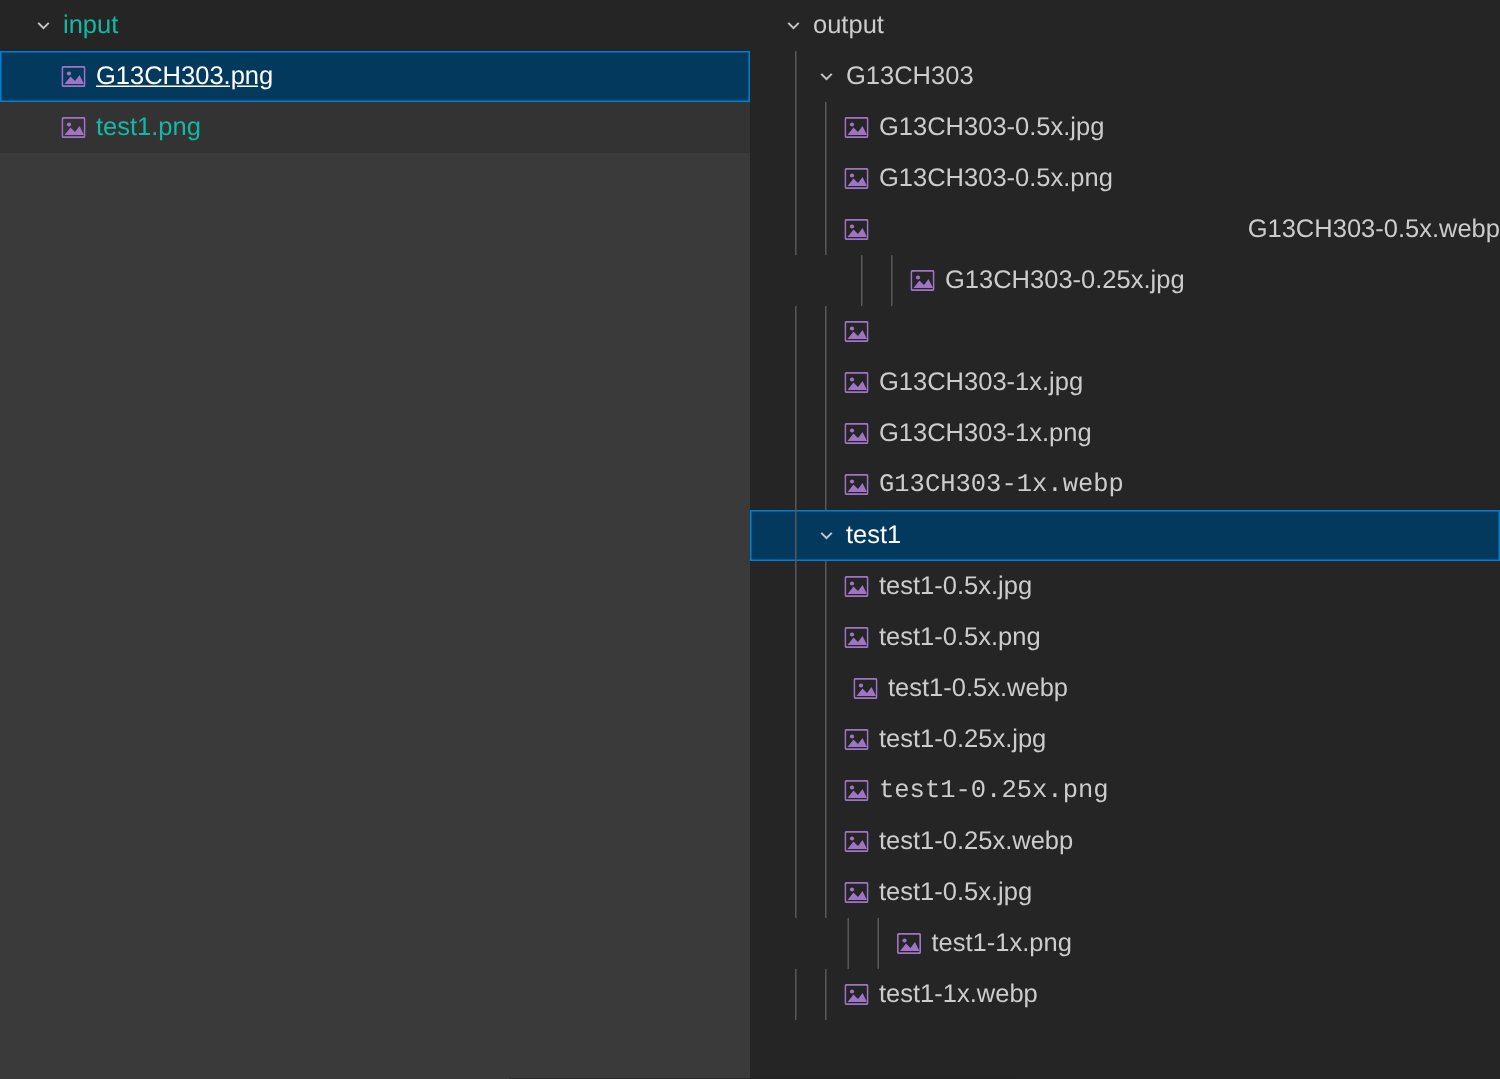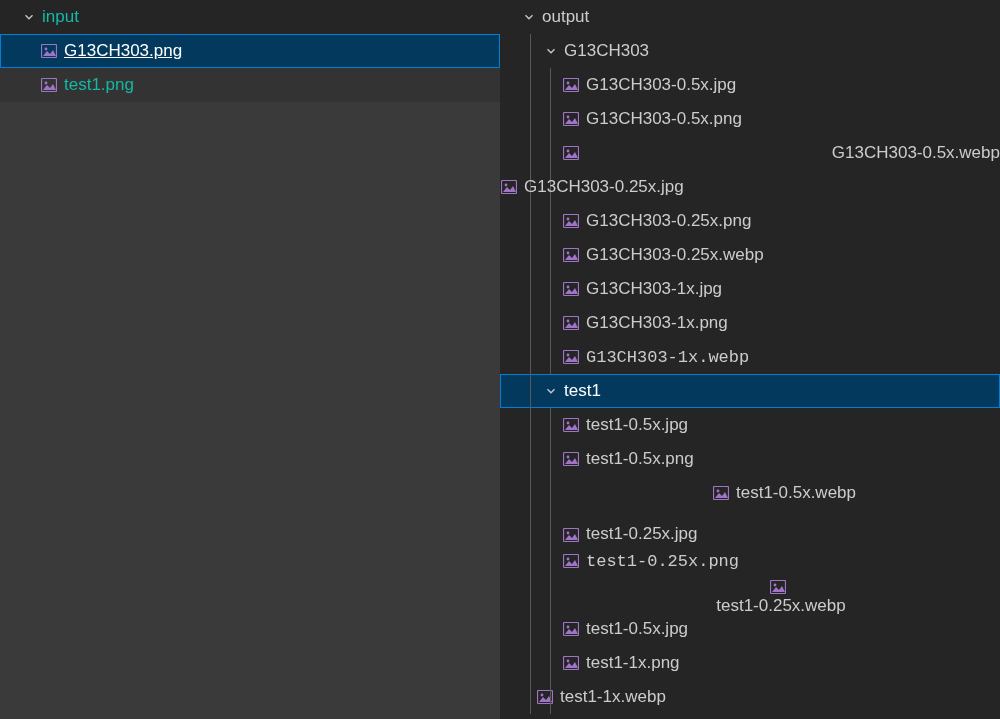--- a/index.html
+++ b/index.html
@@ -191,21 +191,21 @@
           <span class="guide" style="left:50px"></span>
           <span class="file-icon">
             <svg viewBox="0 0 16 14">
               <rect x="0.5" y="0.5" width="15" height="13" rx="1" fill="none" stroke="#a074c4" stroke-width="1.2"></rect>
               <circle cx="5" cy="5" r="1.4" fill="#a074c4"></circle>
               <path d="M2 12 L6 7 L9 10 L12 6 L15 12 Z" fill="#a074c4"></path>
             </svg>
           </span>
           <span class="label">G13CH303-0.5x.webp</span>
         </div>
-        <div class="row" style="">
+        <div class="row" style="padding-left: 62px; margin-left: 44px;">
           <span class="guide" style="left:30px"></span>
           <span class="guide" style="left:50px"></span>
           <span class="file-icon">
             <svg viewBox="0 0 16 14">
               <rect x="0.5" y="0.5" width="15" height="13" rx="1" fill="none" stroke="#a074c4" stroke-width="1.2"></rect>
               <circle cx="5" cy="5" r="1.4" fill="#a074c4"></circle>
               <path d="M2 12 L6 7 L9 10 L12 6 L15 12 Z" fill="#a074c4"></path>
             </svg>
           </span>
           <span class="label">G13CH303-0.25x.jpg</span>
@@ -213,33 +213,20 @@
         <div class="row" style="padding-left: 62px;">
           <span class="guide" style="left:30px"></span>
           <span class="guide" style="left:50px"></span>
           <span class="file-icon">
             <svg viewBox="0 0 16 14">
               <rect x="0.5" y="0.5" width="15" height="13" rx="1" fill="none" stroke="#a074c4" stroke-width="1.2"></rect>
               <circle cx="5" cy="5" r="1.4" fill="#a074c4"></circle>
               <path d="M2 12 L6 7 L9 10 L12 6 L15 12 Z" fill="#a074c4"></path>
             </svg>
           </span>
-          <span class="label">G13CH303-0.25x.png</span>
-        </div>
-        <div class="row" style="padding-left: 62px;">
-          <span class="guide" style="left:30px"></span>
-          <span class="guide" style="left:50px"></span>
-          <span class="file-icon">
-            <svg viewBox="0 0 16 14">
-              <rect x="0.5" y="0.5" width="15" height="13" rx="1" fill="none" stroke="#a074c4" stroke-width="1.2"></rect>
-              <circle cx="5" cy="5" r="1.4" fill="#a074c4"></circle>
-              <path d="M2 12 L6 7 L9 10 L12 6 L15 12 Z" fill="#a074c4"></path>
-            </svg>
-          </span>
-          <span class="label">G13CH303-0.25x.webp</span>
         </div>
         <div class="row" style="padding-left: 62px;">
           <span class="guide" style="left:30px"></span>
           <span class="guide" style="left:50px"></span>
           <span class="file-icon">
             <svg viewBox="0 0 16 14">
               <rect x="0.5" y="0.5" width="15" height="13" rx="1" fill="none" stroke="#a074c4" stroke-width="1.2"></rect>
               <circle cx="5" cy="5" r="1.4" fill="#a074c4"></circle>
               <path d="M2 12 L6 7 L9 10 L12 6 L15 12 Z" fill="#a074c4"></path>
             </svg>
@@ -296,33 +283,33 @@
           <span class="guide" style="left:50px"></span>
           <span class="file-icon">
             <svg viewBox="0 0 16 14">
               <rect x="0.5" y="0.5" width="15" height="13" rx="1" fill="none" stroke="#a074c4" stroke-width="1.2"></rect>
               <circle cx="5" cy="5" r="1.4" fill="#a074c4"></circle>
               <path d="M2 12 L6 7 L9 10 L12 6 L15 12 Z" fill="#a074c4"></path>
             </svg>
           </span>
           <span class="label">test1-0.5x.png</span>
         </div>
-        <div class="row" style="padding-left: 68px; justify-content: center;">
+        <div class="row" style="padding-left: 68px;">
           <span class="guide" style="left:30px"></span>
           <span class="guide" style="left:50px"></span>
           <span class="file-icon">
             <svg viewBox="0 0 16 14">
               <rect x="0.5" y="0.5" width="15" height="13" rx="1" fill="none" stroke="#a074c4" stroke-width="1.2"></rect>
               <circle cx="5" cy="5" r="1.4" fill="#a074c4"></circle>
               <path d="M2 12 L6 7 L9 10 L12 6 L15 12 Z" fill="#a074c4"></path>
             </svg>
           </span>
           <span class="label">test1-0.5x.webp</span>
         </div>
-        <div class="row" style="padding-left: 62px; align-items: flex-end;">
+        <div class="row" style="padding-left: 62px;">
           <span class="guide" style="left:30px"></span>
           <span class="guide" style="left:50px"></span>
           <span class="file-icon">
             <svg viewBox="0 0 16 14">
               <rect x="0.5" y="0.5" width="15" height="13" rx="1" fill="none" stroke="#a074c4" stroke-width="1.2"></rect>
               <circle cx="5" cy="5" r="1.4" fill="#a074c4"></circle>
               <path d="M2 12 L6 7 L9 10 L12 6 L15 12 Z" fill="#a074c4"></path>
             </svg>
           </span>
           <span class="label">test1-0.25x.jpg</span>
@@ -332,21 +319,21 @@
           <span class="guide" style="left:50px"></span>
           <span class="file-icon">
             <svg viewBox="0 0 16 14">
               <rect x="0.5" y="0.5" width="15" height="13" rx="1" fill="none" stroke="#a074c4" stroke-width="1.2"></rect>
               <circle cx="5" cy="5" r="1.4" fill="#a074c4"></circle>
               <path d="M2 12 L6 7 L9 10 L12 6 L15 12 Z" fill="#a074c4"></path>
             </svg>
           </span>
           <span class="label">test1-0.25x.png</span>
         </div>
-        <div class="row" style="padding-left: 62px; flex-direction: column;">
+        <div class="row" style="padding-left: 62px;">
           <span class="guide" style="left:30px"></span>
           <span class="guide" style="left:50px"></span>
           <span class="file-icon">
             <svg viewBox="0 0 16 14">
               <rect x="0.5" y="0.5" width="15" height="13" rx="1" fill="none" stroke="#a074c4" stroke-width="1.2"></rect>
               <circle cx="5" cy="5" r="1.4" fill="#a074c4"></circle>
               <path d="M2 12 L6 7 L9 10 L12 6 L15 12 Z" fill="#a074c4"></path>
             </svg>
           </span>
           <span class="label">test1-0.25x.webp</span>
@@ -356,33 +343,33 @@
           <span class="guide" style="left:50px"></span>
           <span class="file-icon">
             <svg viewBox="0 0 16 14">
               <rect x="0.5" y="0.5" width="15" height="13" rx="1" fill="none" stroke="#a074c4" stroke-width="1.2"></rect>
               <circle cx="5" cy="5" r="1.4" fill="#a074c4"></circle>
               <path d="M2 12 L6 7 L9 10 L12 6 L15 12 Z" fill="#a074c4"></path>
             </svg>
           </span>
           <span class="label">test1-0.5x.jpg</span>
         </div>
-        <div class="row" style="padding-left: 62px;">
+        <div class="row" style="padding-left: 62px; margin-left: 35px;">
           <span class="guide" style="left:30px"></span>
           <span class="guide" style="left:50px"></span>
           <span class="file-icon">
             <svg viewBox="0 0 16 14">
               <rect x="0.5" y="0.5" width="15" height="13" rx="1" fill="none" stroke="#a074c4" stroke-width="1.2"></rect>
               <circle cx="5" cy="5" r="1.4" fill="#a074c4"></circle>
               <path d="M2 12 L6 7 L9 10 L12 6 L15 12 Z" fill="#a074c4"></path>
             </svg>
           </span>
           <span class="label">test1-1x.png</span>
         </div>
-        <div class="row" style="padding-left: 36px;">
+        <div class="row" style="padding-left: 62px;">
           <span class="guide" style="left:30px"></span>
           <span class="guide" style="left:50px"></span>
           <span class="file-icon">
             <svg viewBox="0 0 16 14">
               <rect x="0.5" y="0.5" width="15" height="13" rx="1" fill="none" stroke="#a074c4" stroke-width="1.2"></rect>
               <circle cx="5" cy="5" r="1.4" fill="#a074c4"></circle>
               <path d="M2 12 L6 7 L9 10 L12 6 L15 12 Z" fill="#a074c4"></path>
             </svg>
           </span>
           <span class="label">test1-1x.webp</span>

